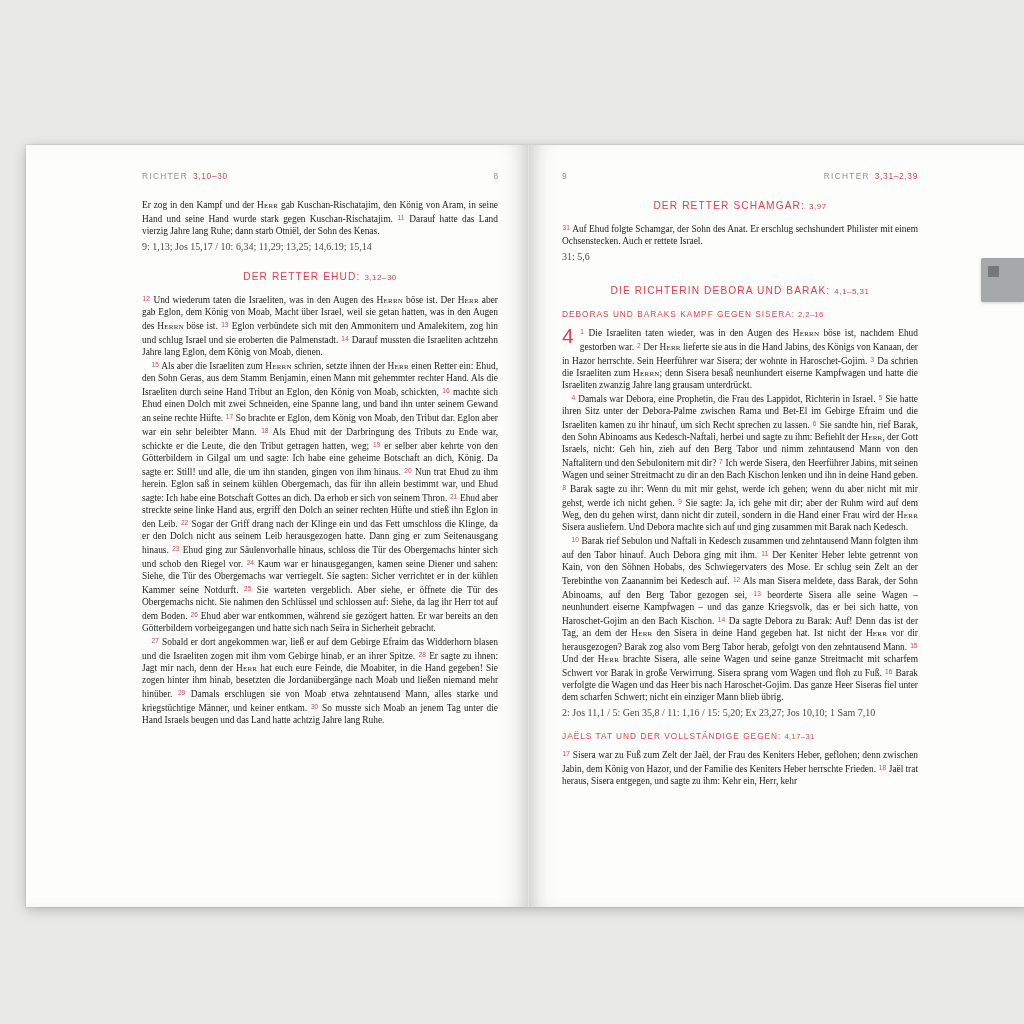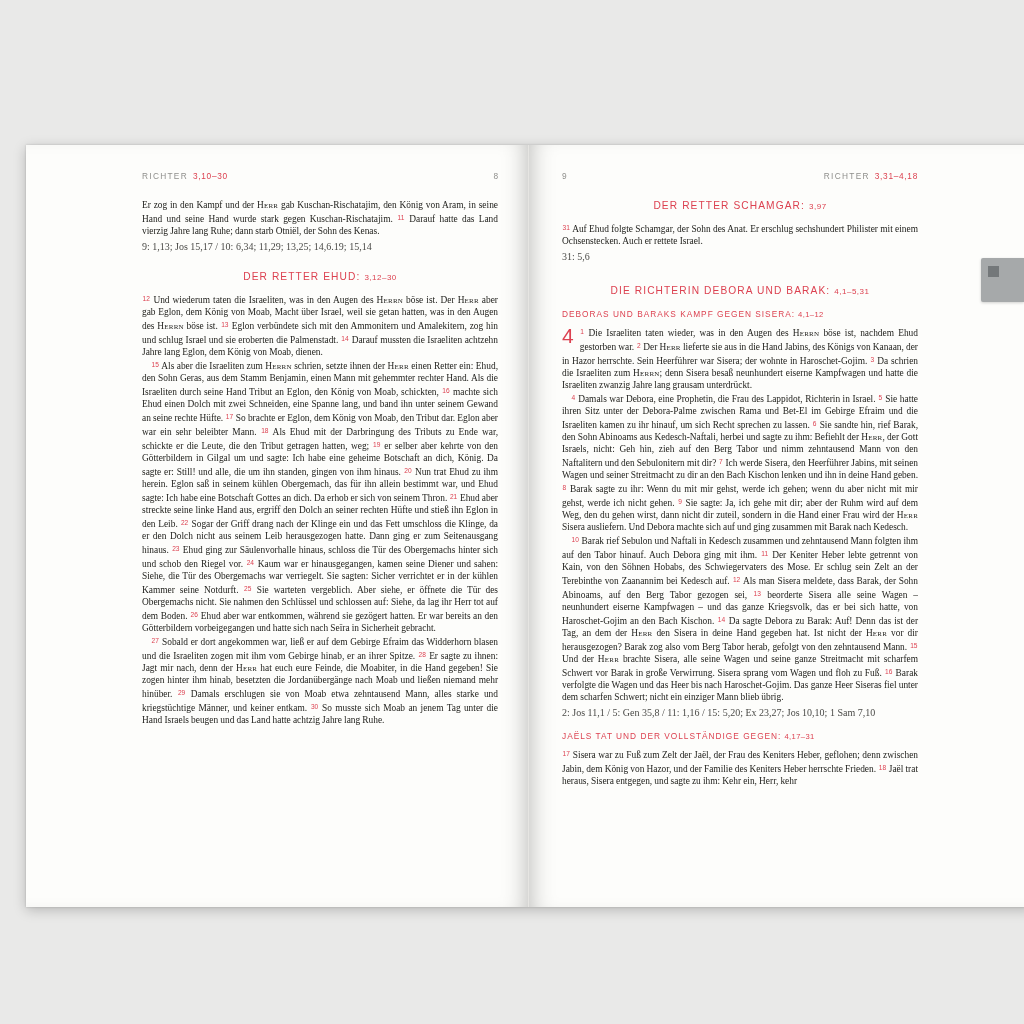--- a/index.html
+++ b/index.html
@@ -117,36 +117,36 @@
       <p class="body-par indent"><span class="vn">15</span> Als aber die Israeliten zum <span class="sc">Herrn</span> schrien, setzte ihnen der <span class="sc">Herr</span> einen Retter ein: Ehud, den Sohn Geras, aus dem Stamm Benjamin, einen Mann mit gehemmter rechter Hand. Als die Israeliten durch seine Hand Tribut an Eglon, den König von Moab, schickten, <span class="vn">16</span> machte sich Ehud einen Dolch mit zwei Schneiden, eine Spanne lang, und band ihn unter seinem Gewand an seine rechte Hüfte. <span class="vn">17</span> So brachte er Eglon, dem König von Moab, den Tribut dar. Eglon aber war ein sehr beleibter Mann. <span class="vn">18</span> Als Ehud mit der Darbringung des Tributs zu Ende war, schickte er die Leute, die den Tribut getragen hatten, weg; <span class="vn">19</span> er selber aber kehrte von den Götterbildern in Gilgal um und sagte: Ich habe eine geheime Botschaft an dich, König. Da sagte er: Still! und alle, die um ihn standen, gingen von ihm hinaus. <span class="vn">20</span> Nun trat Ehud zu ihm herein. Eglon saß in seinem kühlen Obergemach, das für ihn allein bestimmt war, und Ehud sagte: Ich habe eine Botschaft Gottes an dich. Da erhob er sich von seinem Thron. <span class="vn">21</span> Ehud aber streckte seine linke Hand aus, ergriff den Dolch an seiner rechten Hüfte und stieß ihn Eglon in den Leib. <span class="vn">22</span> Sogar der Griff drang nach der Klinge ein und das Fett umschloss die Klinge, da er den Dolch nicht aus seinem Leib herausgezogen hatte. Dann ging er zum Seitenausgang hinaus. <span class="vn">23</span> Ehud ging zur Säulenvorhalle hinaus, schloss die Tür des Obergemachs hinter sich und schob den Riegel vor. <span class="vn">24</span> Kaum war er hinausgegangen, kamen seine Diener und sahen: Siehe, die Tür des Obergemachs war verriegelt. Sie sagten: Sicher verrichtet er in der kühlen Kammer seine Notdurft. <span class="vn">25</span> Sie warteten vergeblich. Aber siehe, er öffnete die Tür des Obergemachs nicht. Sie nahmen den Schlüssel und schlossen auf: Siehe, da lag ihr Herr tot auf dem Boden. <span class="vn">26</span> Ehud aber war entkommen, während sie gezögert hatten. Er war bereits an den Götterbildern vorbeigegangen und hatte sich nach Seïra in Sicherheit gebracht.</p>
       <p class="body-par indent"><span class="vn">27</span> Sobald er dort angekommen war, ließ er auf dem Gebirge Efraim das Widderhorn blasen und die Israeliten zogen mit ihm vom Gebirge hinab, er an ihrer Spitze. <span class="vn">28</span> Er sagte zu ihnen: Jagt mir nach, denn der <span class="sc">Herr</span> hat euch eure Feinde, die Moabiter, in die Hand gegeben! Sie zogen hinter ihm hinab, besetzten die Jordanübergänge nach Moab und ließen niemand mehr hinüber. <span class="vn">29</span> Damals erschlugen sie von Moab etwa zehntausend Mann, alles starke und kriegstüchtige Männer, und keiner entkam. <span class="vn">30</span> So musste sich Moab an jenem Tag unter die Hand Israels beugen und das Land hatte achtzig Jahre lang Ruhe.</p>
     </div>
   </section>
 
   <section class="page page-right">
     <div class="col">
       <header class="runhead">
         <span class="rh-page">9</span>
         <span>
-          <span class="rh-book">RICHTER</span><span class="rh-ref">3,31–4,18</span>
+          <span class="rh-book">RICHTER</span><span class="rh-ref">3,31–2,39</span>
         </span>
       </header>
 
       <h2 class="shead first">
         <span class="shead-label">DER RETTER SCHAMGAR:</span><span class="shead-ref">3,97</span>
       </h2>
       <p class="body-par"><span class="vn">31</span> Auf Ehud folgte Schamgar, der Sohn des Anat. Er erschlug sechshundert Philister mit einem Ochsenstecken. Auch er rettete Israel.</p>
       <p class="footnote">31: 5,6</p>
 
       <h2 class="shead major">
         <span class="shead-label">DIE RICHTERIN DEBORA UND BARAK:</span><span class="shead-ref">4,1–5,31</span>
       </h2>
 
       <h3 class="subhead">
-        <span class="shead-label">DEBORAS UND BARAKS KAMPF GEGEN SISERA:</span><span class="shead-ref">4,1–12</span>
+        <span class="shead-label">DEBORAS UND BARAKS KAMPF GEGEN SISERA:</span><span class="shead-ref">2,2–16</span>
       </h3>
       <p class="body-par"><span class="dropcap">4</span><span><span class="vn">1</span> Die Israeliten taten wieder, was in den Augen des <span class="sc">Herrn</span> böse ist, nachdem Ehud gestorben war. <span class="vn">2</span> Der <span class="sc">Herr</span> lieferte sie aus in die Hand Jabins, des Königs von Kanaan, der in Hazor herrschte. Sein Heerführer war Sisera; der wohnte in Haroschet-Gojim. <span class="vn">3</span> Da schrien die Israeliten zum <span class="sc">Herrn</span>; denn Sisera besaß neunhundert eiserne Kampfwagen und hatte die Israeliten zwanzig Jahre lang grausam unterdrückt.</span></p>
       <p class="body-par indent"><span class="vn">4</span> Damals war Debora, eine Prophetin, die Frau des Lappidot, Richterin in Israel. <span class="vn">5</span> Sie hatte ihren Sitz unter der Debora-Palme zwischen Rama und Bet-El im Gebirge Efraim und die Israeliten kamen zu ihr hinauf, um sich Recht sprechen zu lassen. <span class="vn">6</span> Sie sandte hin, rief Barak, den Sohn Abinoams aus Kedesch-Naftali, herbei und sagte zu ihm: Befiehlt der <span class="sc">Herr</span>, der Gott Israels, nicht: Geh hin, zieh auf den Berg Tabor und nimm zehntausend Mann von den Naftalitern und den Sebulonitern mit dir? <span class="vn">7</span> Ich werde Sisera, den Heerführer Jabins, mit seinen Wagen und seiner Streitmacht zu dir an den Bach Kischon lenken und ihn in deine Hand geben. <span class="vn">8</span> Barak sagte zu ihr: Wenn du mit mir gehst, werde ich gehen; wenn du aber nicht mit mir gehst, werde ich nicht gehen. <span class="vn">9</span> Sie sagte: Ja, ich gehe mit dir; aber der Ruhm wird auf dem Weg, den du gehen wirst, dann nicht dir zuteil, sondern in die Hand einer Frau wird der <span class="sc">Herr</span> Sisera ausliefern. Und Debora machte sich auf und ging zusammen mit Barak nach Kedesch.</p>
       <p class="body-par indent"><span class="vn">10</span> Barak rief Sebulon und Naftali in Kedesch zusammen und zehntausend Mann folgten ihm auf den Tabor hinauf. Auch Debora ging mit ihm. <span class="vn">11</span> Der Keniter Heber lebte getrennt von Kain, von den Söhnen Hobabs, des Schwiegervaters des Mose. Er schlug sein Zelt an der Terebinthe von Zaanannim bei Kedesch auf. <span class="vn">12</span> Als man Sisera meldete, dass Barak, der Sohn Abinoams, auf den Berg Tabor gezogen sei, <span class="vn">13</span> beorderte Sisera alle seine Wagen – neunhundert eiserne Kampfwagen – und das ganze Kriegsvolk, das er bei sich hatte, von Haroschet-Gojim an den Bach Kischon. <span class="vn">14</span> Da sagte Debora zu Barak: Auf! Denn das ist der Tag, an dem der <span class="sc">Herr</span> den Sisera in deine Hand gegeben hat. Ist nicht der <span class="sc">Herr</span> vor dir herausgezogen? Barak zog also vom Berg Tabor herab, gefolgt von den zehntausend Mann. <span class="vn">15</span> Und der <span class="sc">Herr</span> brachte Sisera, alle seine Wagen und seine ganze Streitmacht mit scharfem Schwert vor Barak in große Verwirrung. Sisera sprang vom Wagen und floh zu Fuß. <span class="vn">16</span> Barak verfolgte die Wagen und das Heer bis nach Haroschet-Gojim. Das ganze Heer Siseras fiel unter dem scharfen Schwert; nicht ein einziger Mann blieb übrig.</p>
       <p class="footnote">2: Jos 11,1 / 5: Gen 35,8 / 11: 1,16 / 15: 5,20; Ex 23,27; Jos 10,10; 1 Sam 7,10</p>
 
       <h3 class="subhead">
         <span class="shead-label">JAËLS TAT UND DER VOLLSTÄNDIGE GEGEN:</span><span class="shead-ref">4,17–31</span>
       </h3>
       <p class="body-par"><span class="vn">17</span> Sisera war zu Fuß zum Zelt der Jaël, der Frau des Keniters Heber, geflohen; denn zwischen Jabin, dem König von Hazor, und der Familie des Keniters Heber herrschte Frieden. <span class="vn">18</span> Jaël trat heraus, Sisera entgegen, und sagte zu ihm: Kehr ein, Herr, kehr</p>

